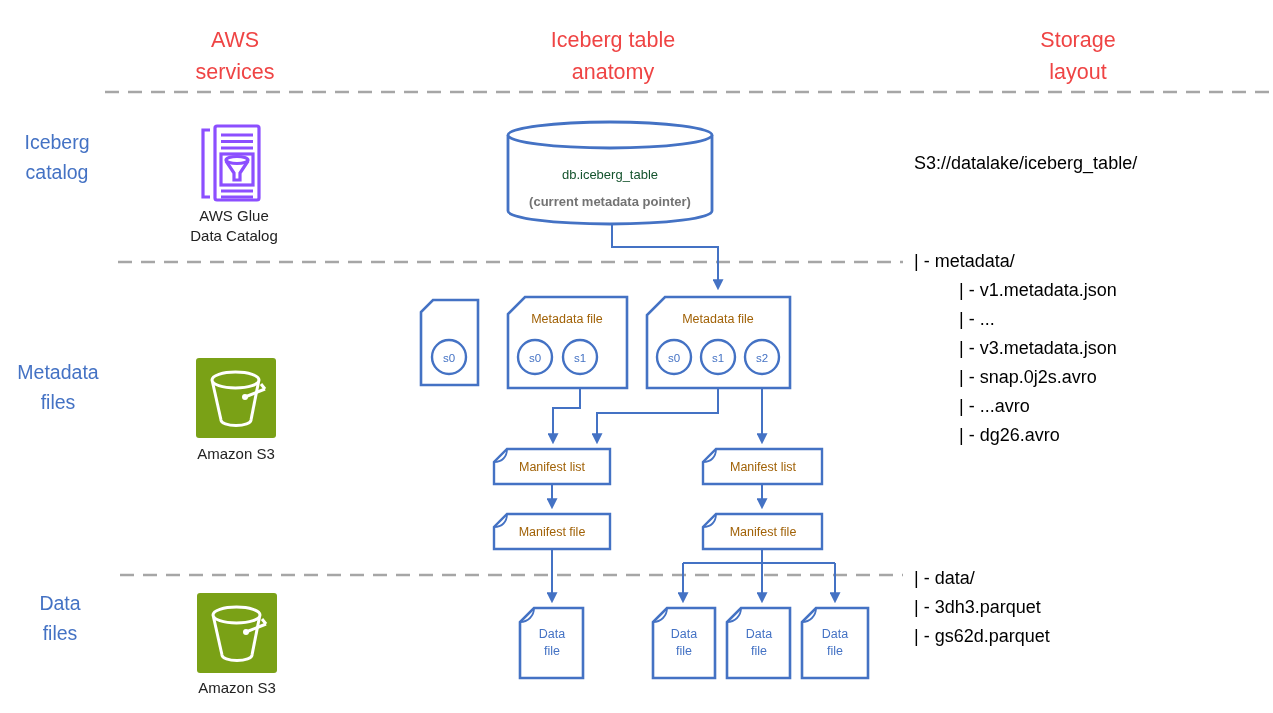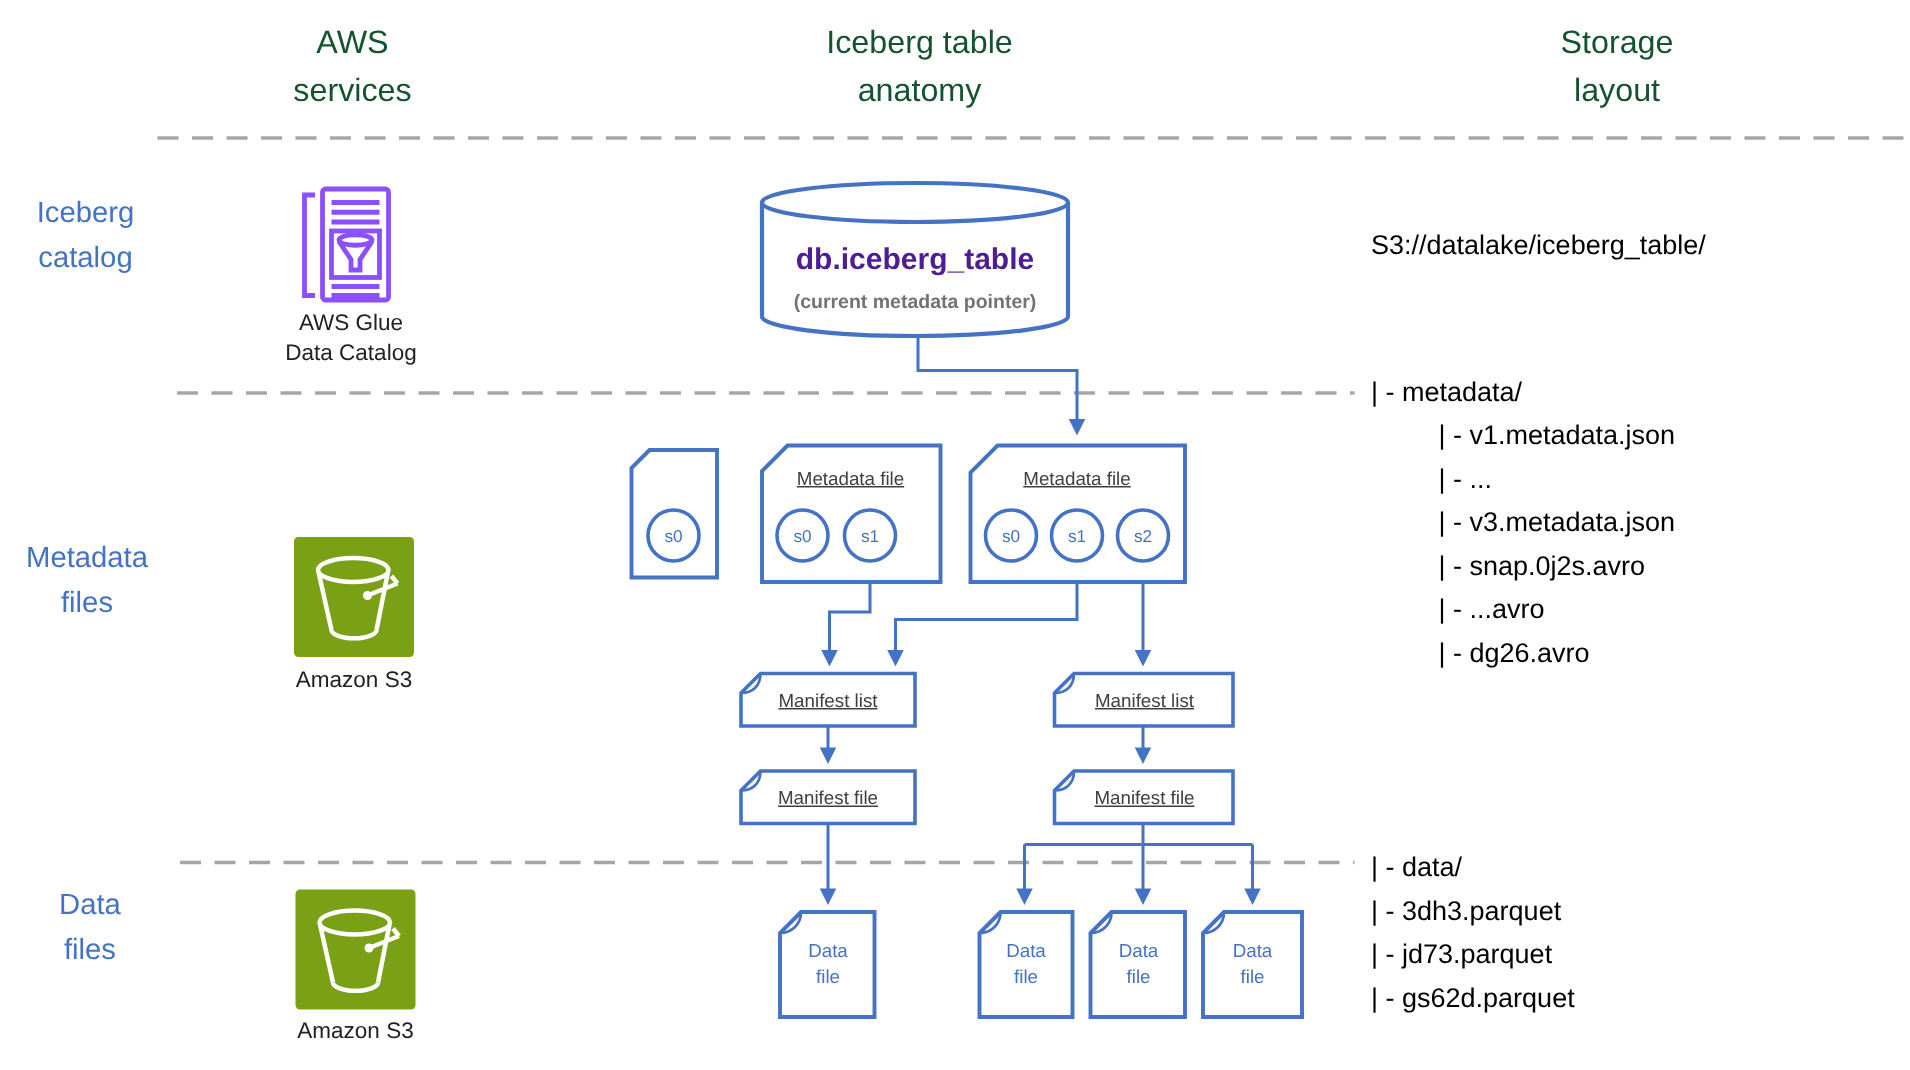--- a/index.html
+++ b/index.html
@@ -4,44 +4,44 @@
 <style>
   html,body{margin:0;padding:0;background:#ffffff;}
   .canvas{
     position:relative;width:1273px;height:713px;background:#ffffff;
     font-family:"Liberation Sans", sans-serif;overflow:hidden;
   }
   .abs{position:absolute;}
   svg.layer{position:absolute;left:0;top:0;}
   .col-header{
     transform:translateX(-50%);text-align:center;white-space:pre-line;
-    font-size:21.5px;line-height:32px;color:#14532d;
+    font-size:21.5px;line-height:32px;color:#ef4444;margin-top:12px;
   }
   .row-label{
     transform:translateX(-50%);text-align:center;white-space:pre-line;
     font-size:19.5px;line-height:30px;color:#4472C4;
   }
   .icon-label{
     transform:translateX(-50%);text-align:center;white-space:pre-line;
     font-size:15px;line-height:20px;color:#222222;
   }
   .box-label{
     transform:translate(-50%,-50%);text-align:center;
-    font-size:12.5px;color:#404040;white-space:nowrap;text-decoration:underline;
+    font-size:12.5px;color:#a16207;white-space:nowrap;
   }
   .df-label{
     transform:translate(-50%,-50%);text-align:center;white-space:pre-line;
     font-size:12.5px;line-height:17px;color:#4472C4;
   }
   .snap-label{
     transform:translate(-50%,-50%);text-align:center;
     font-size:11.5px;color:#4472C4;
   }
   .cyl-name{
-    transform:translate(-50%,-50%);font-size:20px;font-weight:bold;color:#4c1d95;white-space:nowrap;
+    transform:translate(-50%,-50%);font-size:13px;font-weight:normal;color:#14532d;white-space:nowrap;
   }
   .cyl-note{
     transform:translate(-50%,-50%);font-size:13px;font-weight:bold;color:#737373;white-space:nowrap;
   }
   .fs-line{display:block;font-size:18px;line-height:29px;color:#000000;white-space:nowrap;}
   .ind-0{margin-left:0;}
   .ind-1{margin-left:45px;}
   .ind-2{}
   .s3-tile{background:#7AA116;border-radius:3px;}
 </style>
@@ -213,17 +213,16 @@
     <span class="fs-line ind-1">| - ...</span>
     <span class="fs-line ind-1">| - v3.metadata.json</span>
     <span class="fs-line ind-1">| - snap.0j2s.avro</span>
     <span class="fs-line ind-1">| - ...avro</span>
     <span class="fs-line ind-1">| - dg26.avro</span>
   </div>
 
   <div class="abs" style="left:914px;top:564px;">
     <span class="fs-line ind-0">| - data/</span>
     <span class="fs-line ind-2">| - 3dh3.parquet</span>
-    <span class="fs-line ind-2">| - jd73.parquet</span>
     <span class="fs-line ind-2">| - gs62d.parquet</span>
   </div>
 
 </div>
 
 </body></html>

